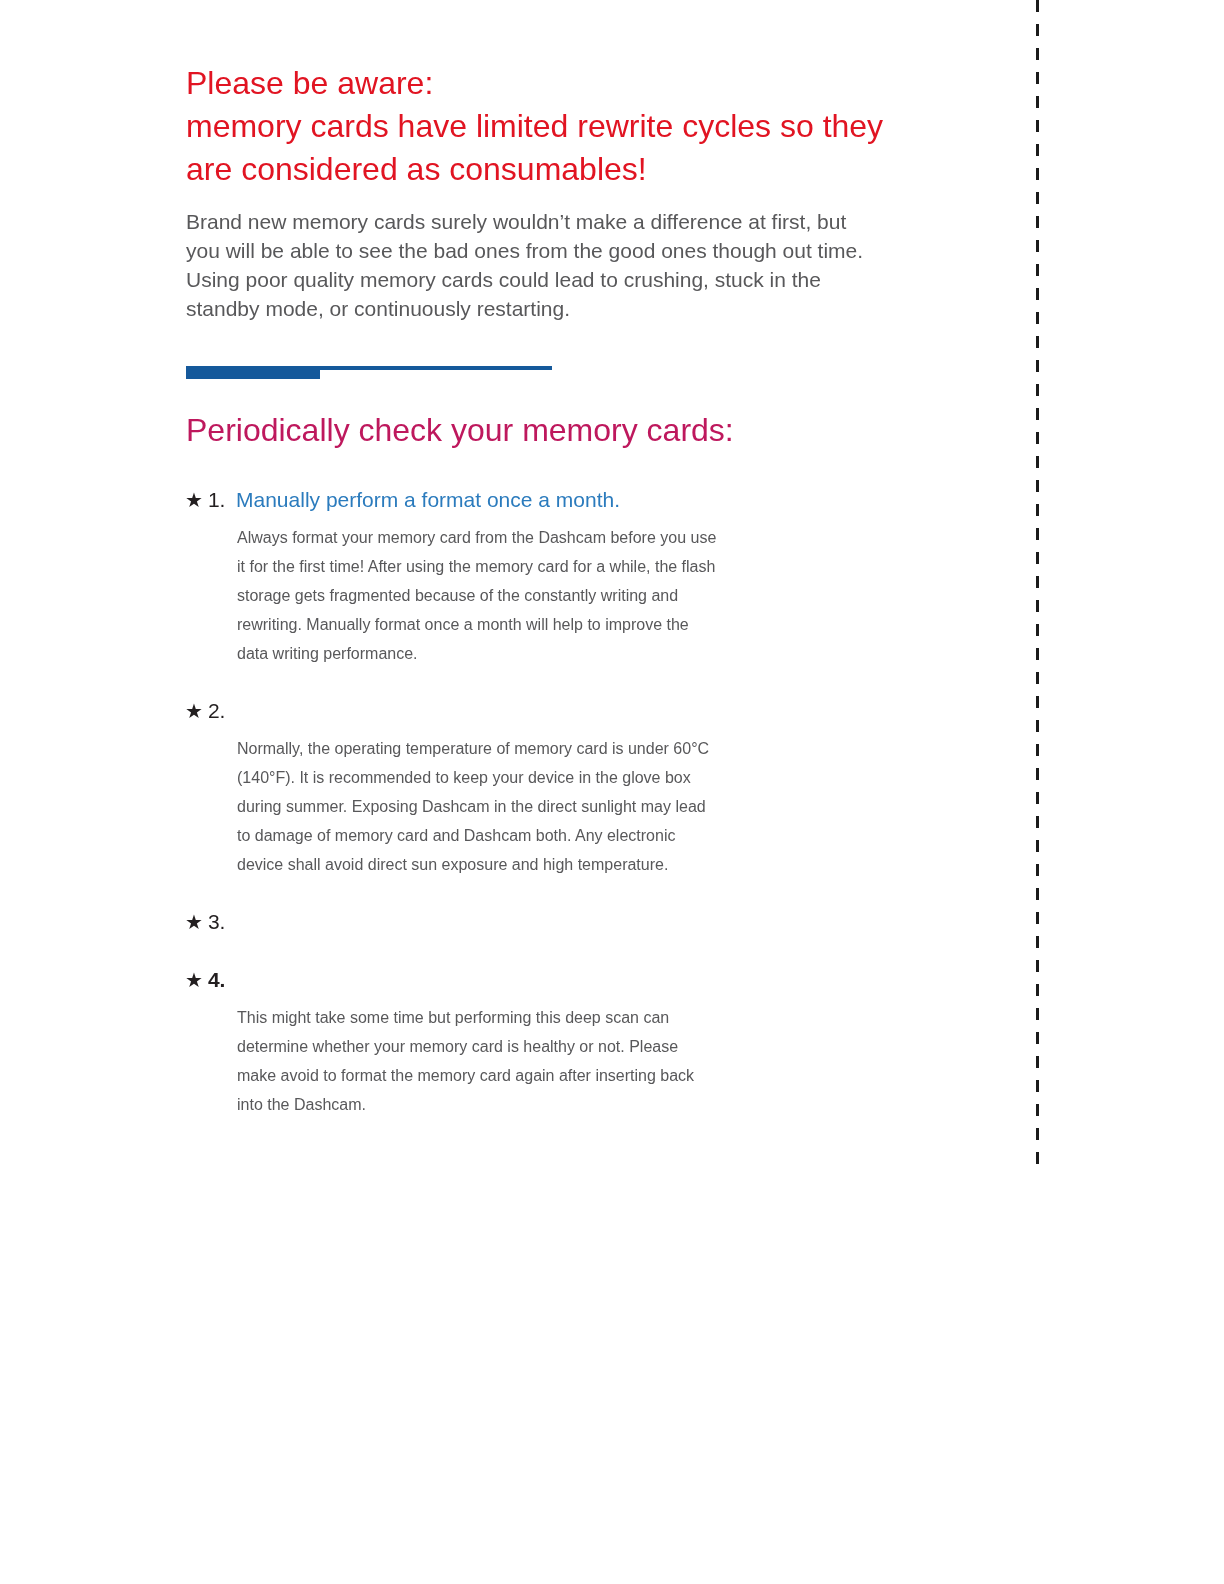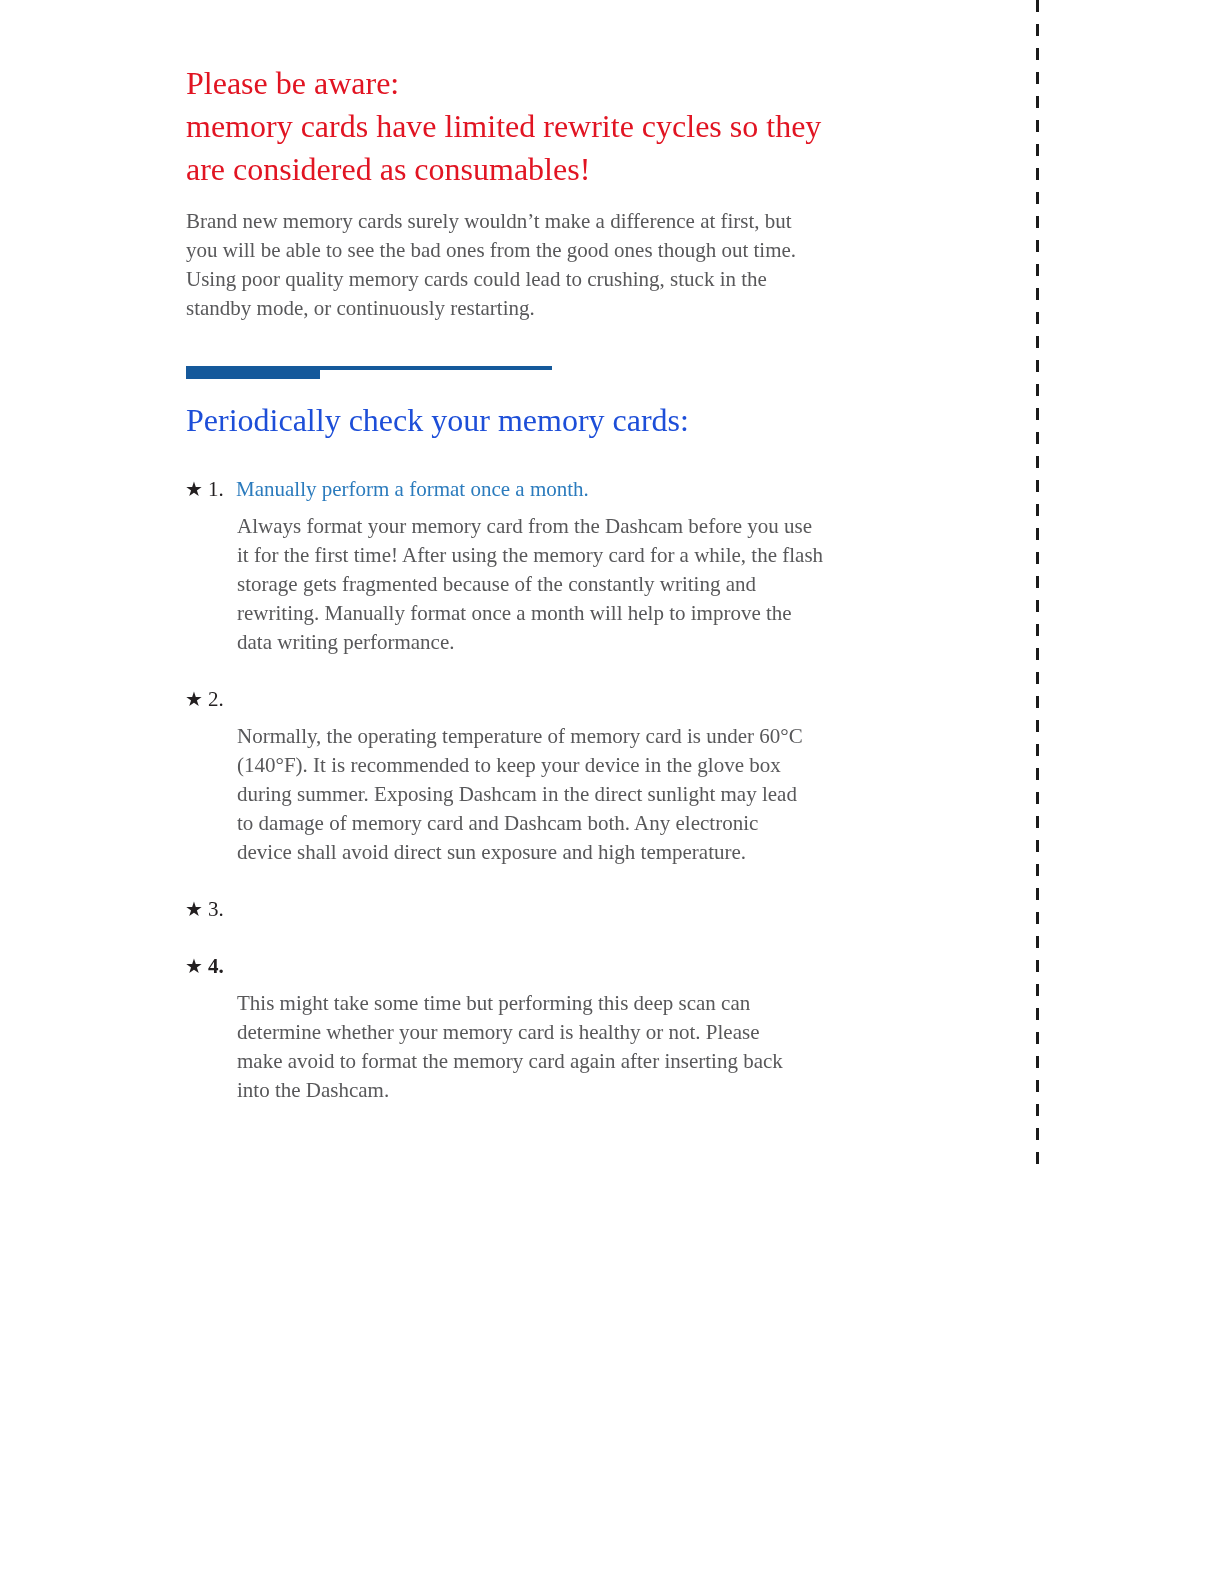--- a/index.html
+++ b/index.html
@@ -5,21 +5,20 @@
   * { margin: 0; padding: 0; box-sizing: border-box; }
   html, body { background: #ffffff; }
   body { font-family: "Liberation Sans", "DejaVu Sans", sans-serif; }
 
   .page {
     position: relative;
     width: 1224px;
     height: 1175px;
     background: #ffffff;
     overflow: hidden;
-    font-family: Liberation Serif, serif;
   }
 
   
   .dashed-line {
     position: absolute;
     left: 1036px;
     top: 0;
     width: 3px;
     height: 100%;
     background: repeating-linear-gradient(to bottom, #1b1b1b 0 12px, transparent 12px 24px);
@@ -62,25 +61,25 @@
     background: #15599b;
     flex: none;
   }
   .divider .thin {
     flex: 1;
     height: 4px;
     background: #15599b;
   }
 
   .section-heading {
-    margin-top: 20px;
+    margin-top: 30px;
     font-size: 32px;
     line-height: 43px;
     font-weight: normal;
-    color: #1d4ed8;
+    color: #be185d;
   }
 
   .items { margin-top: 33px; }
 
   .item { margin-bottom: 28px; }
 
   .item-head {
     display: flex;
     margin-left: -1px;
     font-size: 21px;
@@ -97,21 +96,21 @@
   .marker .num.bold { font-weight: bold; }
 
   .item-title {
     color: #2b7bbd;
     white-space: pre-line;
   }
 
   .item-body {
     margin-left: 51px;
     margin-top: 8px;
-    font-size: 21px;
+    font-size: 16px;
     line-height: 29px;
     color: #58585a;
     white-space: pre-line;
   }
 
   .footer-text {
     position: absolute;
     left: 164px;
     top: 1490px;
     font-size: 21px;

